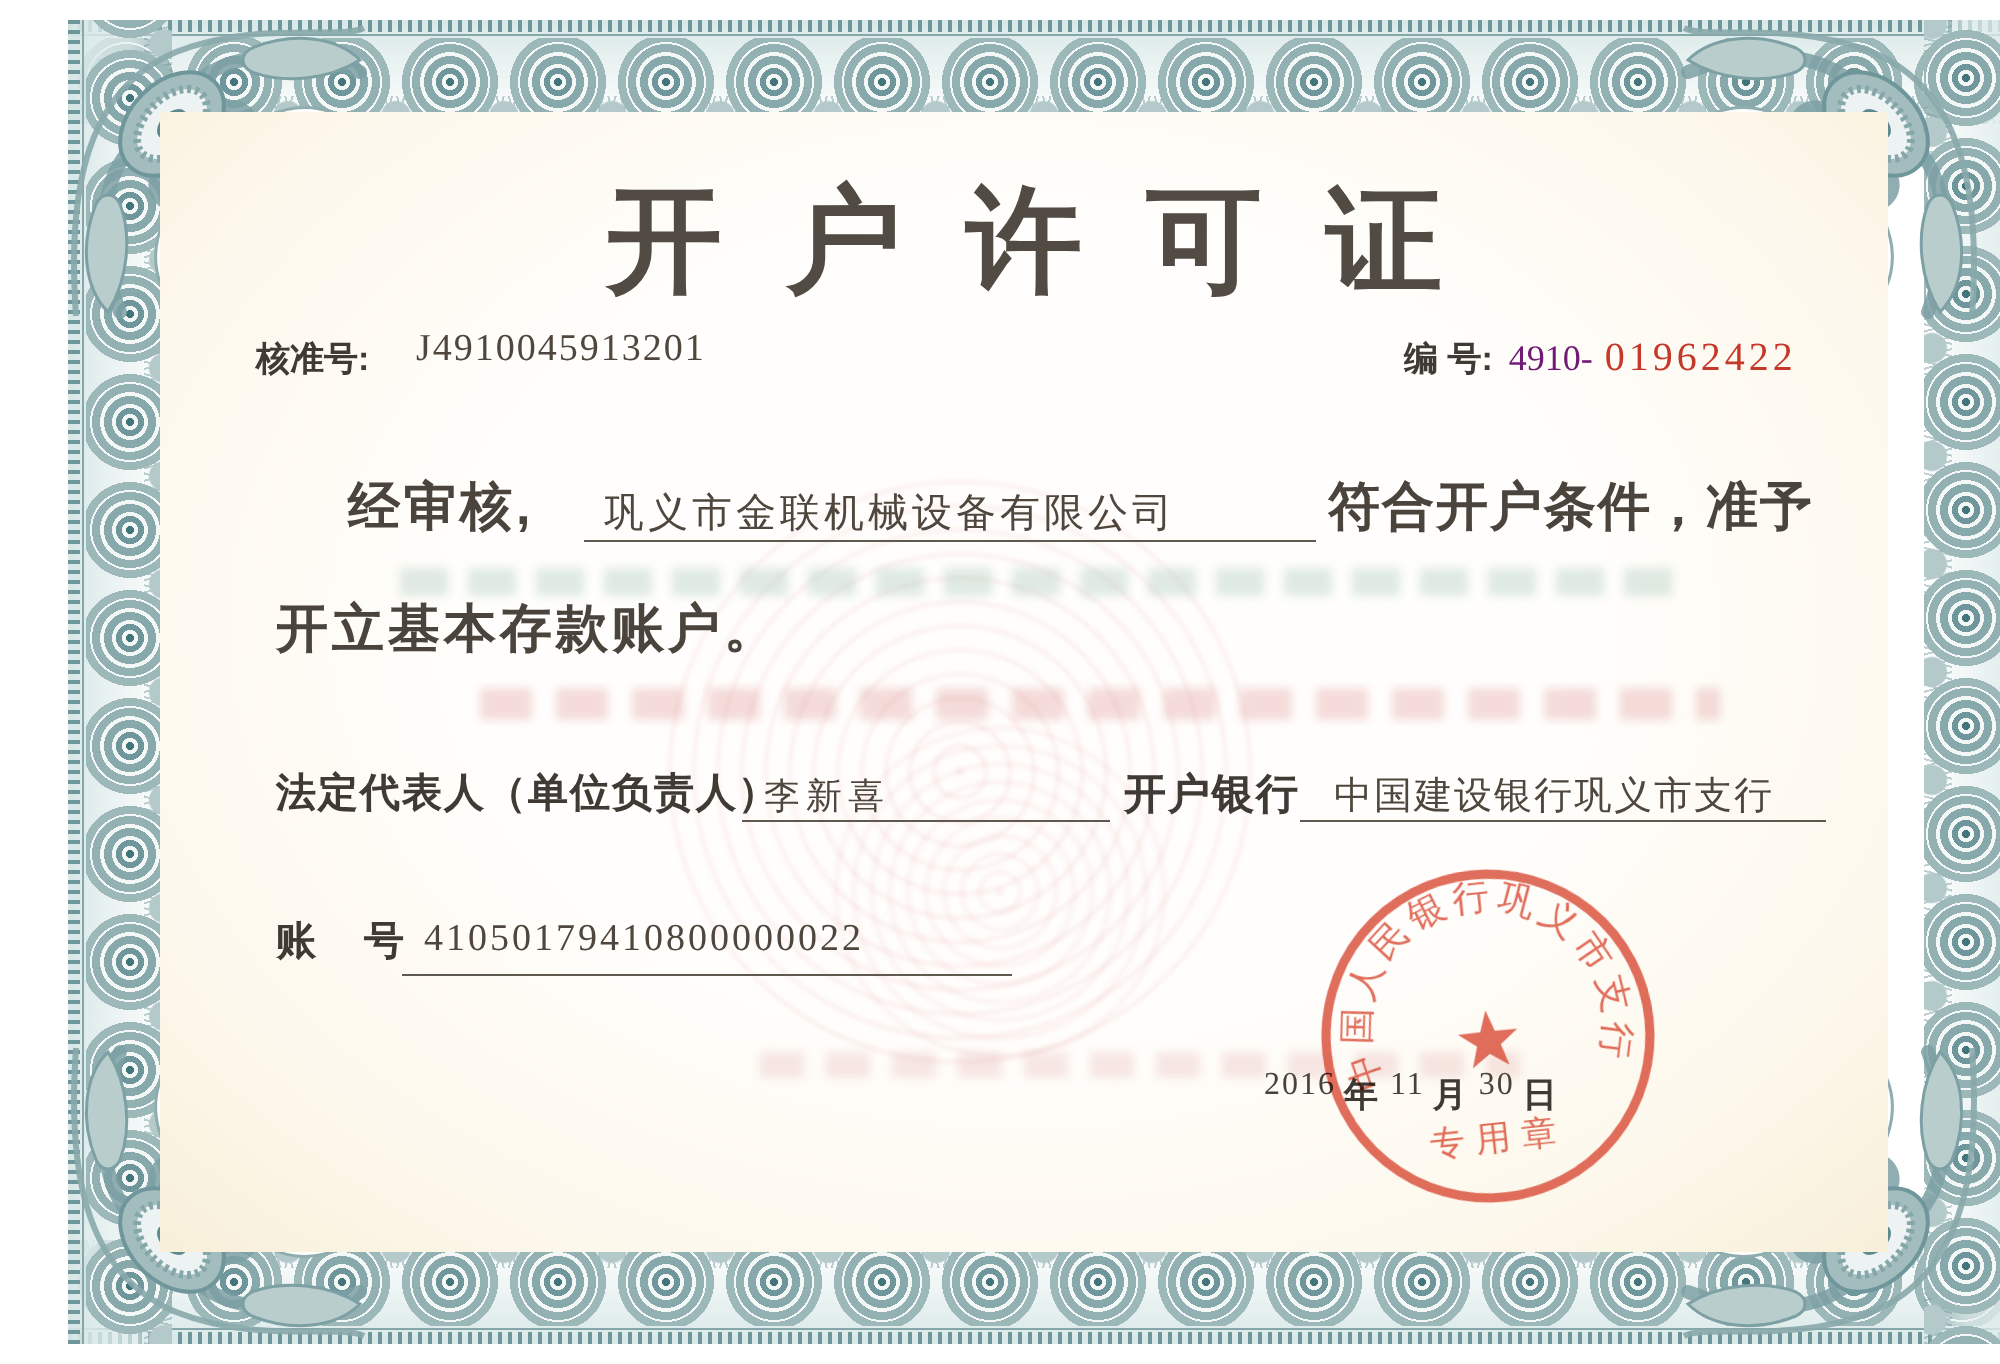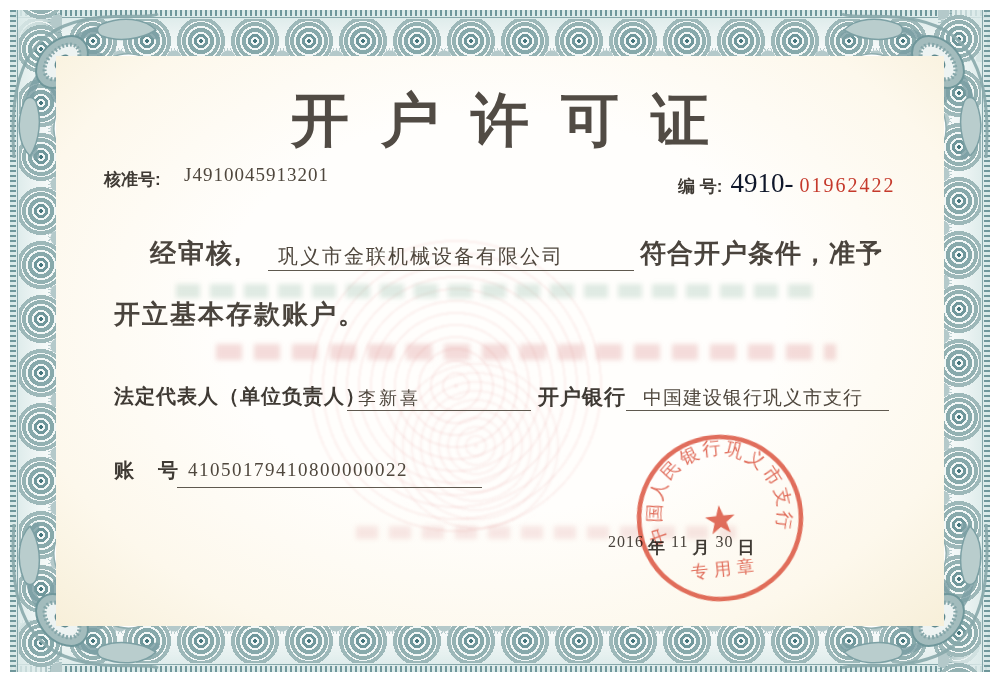--- a/index.html
+++ b/index.html
@@ -1,21 +1,21 @@
 <!DOCTYPE html>
 <html><head>
 <meta charset="utf-8">
 <style>
   html,body{margin:0;padding:0;}
   body{
     width:1000px;height:682px;position:relative;overflow:hidden;
     background:#ffffff;
     font-family:"Liberation Sans",sans-serif;
   }
-  .certificate{position:absolute;inset:0;background:#fff;}
+  .certificate{position:absolute;inset:0;background:#fff;margin-left:24px;}
 
   
   .band{
     position:absolute;height:52px;z-index:1;
     background-color:transparent;
     background-image:
       repeating-linear-gradient(90deg,#6f979b 0 2px,rgba(255,255,255,0) 2px 5px),
       linear-gradient(#86a7aa,#86a7aa),
       radial-gradient(circle,#43747b 0 2px,#f3f8f7 2px 4px,#6f979b 4px 7px,#f3f8f7 7px 9px,#87a9ab 9px 13px,#f3f8f7 13px 15px,#93b1b2 15px 19px,#f3f8f7 19px 20px,#9db8b9 20px 24px,rgba(0,0,0,0) 24px),
       radial-gradient(circle,#b4c9ca 0 7px,rgba(0,0,0,0) 8px),
@@ -66,21 +66,21 @@
     font-family:"Liberation Serif",serif;font-weight:700;font-size:58px;
     letter-spacing:32px;padding-left:32px;color:#514b44;
   }
   .label{font-weight:600;color:#3f3a34;}
   .serifval{font-family:"Liberation Serif",serif;color:#4f473d;}
 
   .row-approval{position:absolute;left:104px;top:168px;font-size:17px;}
   .approval-value{position:absolute;left:80px;top:-4px;font-size:19px;letter-spacing:1px;white-space:nowrap;}
 
   .row-serial{position:absolute;left:678px;top:168px;font-size:17px;white-space:nowrap;}
-  .serial-prefix{font-family:"Liberation Serif",serif;font-size:27px;color:#0f172a;margin-left:8px;}
+  .serial-prefix{font-family:"Liberation Serif",serif;font-size:18px;color:#701a75;margin-left:8px;}
   .serial-number{font-family:"Liberation Serif",serif;font-size:20px;letter-spacing:2px;margin-left:6px;}
 
   .reviewed{position:absolute;left:150px;top:236px;font-size:26px;font-weight:600;color:#4a443d;letter-spacing:2px;}
   .company{position:absolute;left:278px;top:243px;font-size:20px;letter-spacing:2px;white-space:nowrap;}
   .qualify{position:absolute;left:640px;top:236px;font-size:26px;font-weight:600;color:#4a443d;letter-spacing:1px;white-space:nowrap;}
   .open-account{position:absolute;left:114px;top:297px;font-size:26px;font-weight:600;color:#4a443d;letter-spacing:2px;}
 
   .uline{position:absolute;height:0;border-bottom:1.5px solid #5f594f;}
   .ul-company{left:268px;top:270px;width:366px;}
   .ul-rep{left:347px;top:410px;width:184px;}

